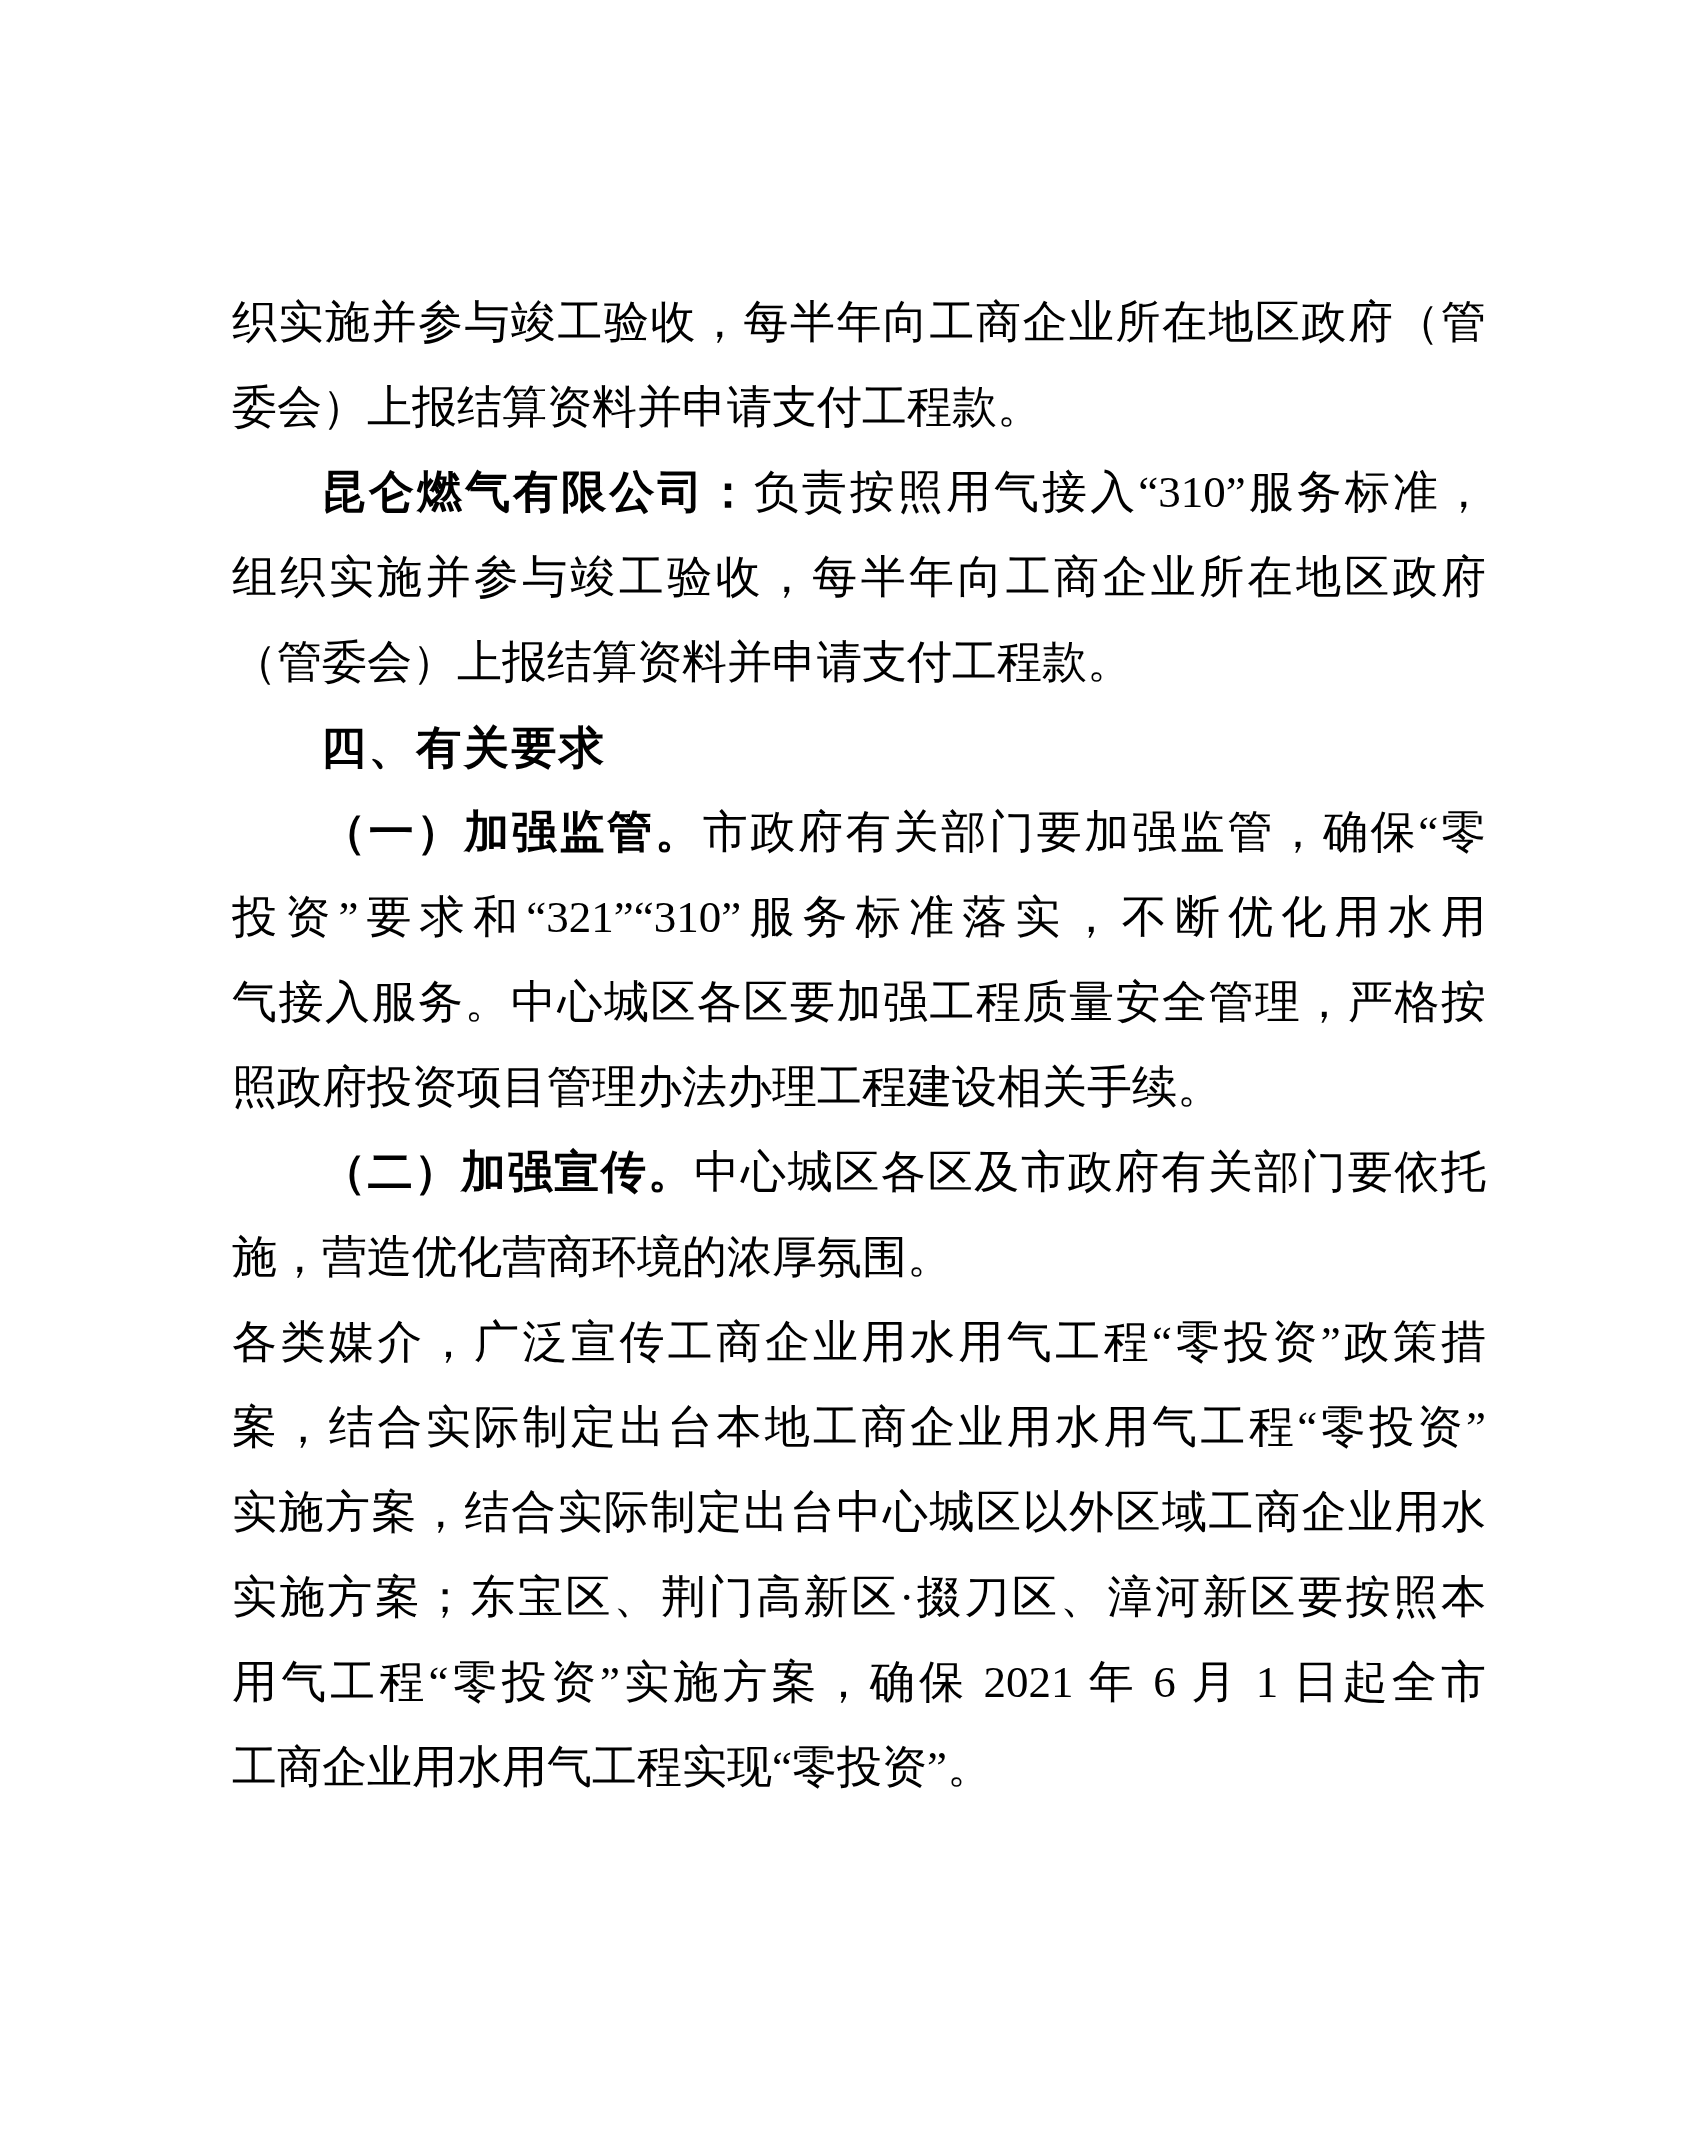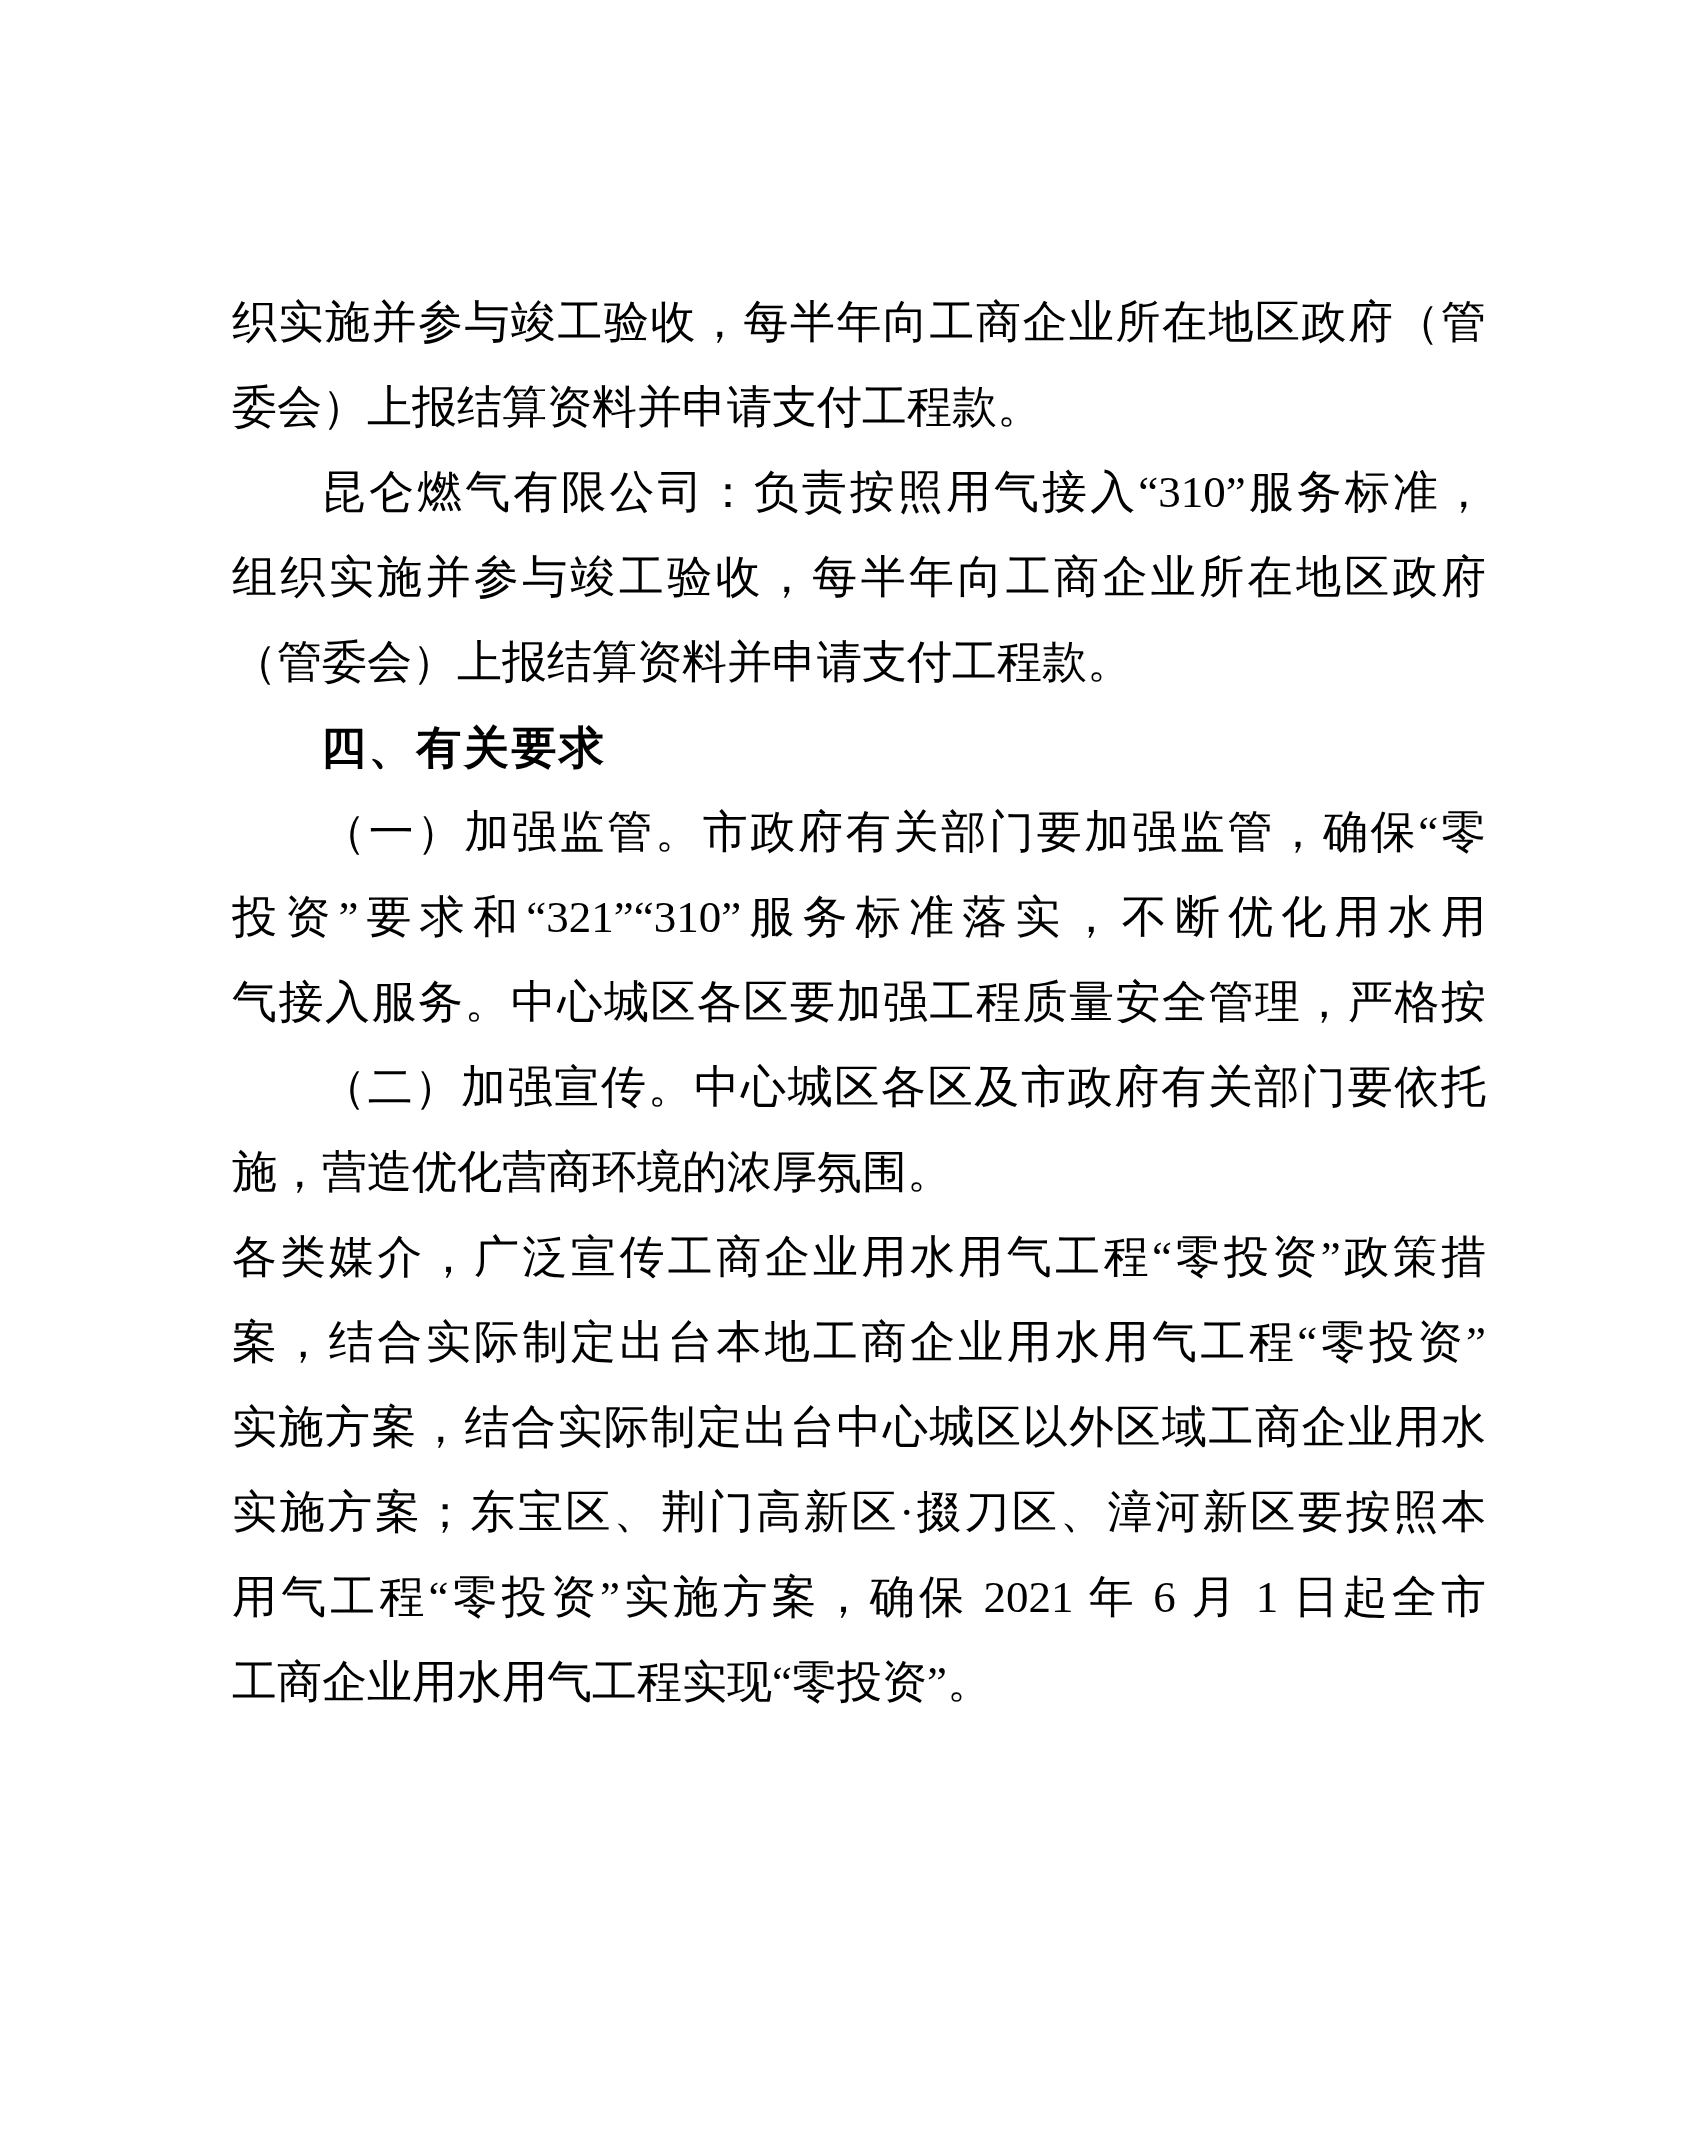--- a/index.html
+++ b/index.html
@@ -38,21 +38,21 @@
     padding-left: 89px;
   }
   .line.heading {
     text-align: left;
     text-align-last: left;
     font-family: "Liberation Sans", sans-serif;
     font-weight: 700;
     letter-spacing: 2.6px;
   }
   .b {
-    font-weight: 400;
+    font-weight: 700;
   }
 </style>
 </head>
 <body>
 
 <div class="page">
   <div class="doc">
 
     <div class="line"><span>织实施并参与竣工验收，每半年向工商企业所在地区政府（管</span></div>
 
@@ -65,20 +65,21 @@
     <div class="line lastline"><span>（管委会）上报结算资料并申请支付工程款。</span></div>
 
     <div class="line heading indent"><span>四、有关要求</span></div>
 
     <div class="line indent"><span class="b">（一）加强监管。</span><span>市政府有关部门要加强监管，确保“零</span></div>
 
     <div class="line"><span>投资”要求和“321”“310”服务标准落实，不断优化用水用</span></div>
 
     <div class="line"><span>气接入服务。中心城区各区要加强工程质量安全管理，严格按</span></div>
 
+    <div class="line lastline"><span>照政府投资项目管理办法办理工程建设相关手续。</span></div>
 
     <div class="line indent"><span class="b">（二）加强宣传。</span><span>中心城区各区及市政府有关部门要依托</span></div>
 
     <div class="line lastline"><span>施，营造优化营商环境的浓厚氛围。</span></div>
 
     <div class="line"><span>各类媒介，广泛宣传工商企业用水用气工程“零投资”政策措</span></div>
 
 
     <div class="line"><span>案，结合实际制定出台本地工商企业用水用气工程“零投资”</span></div>
 

